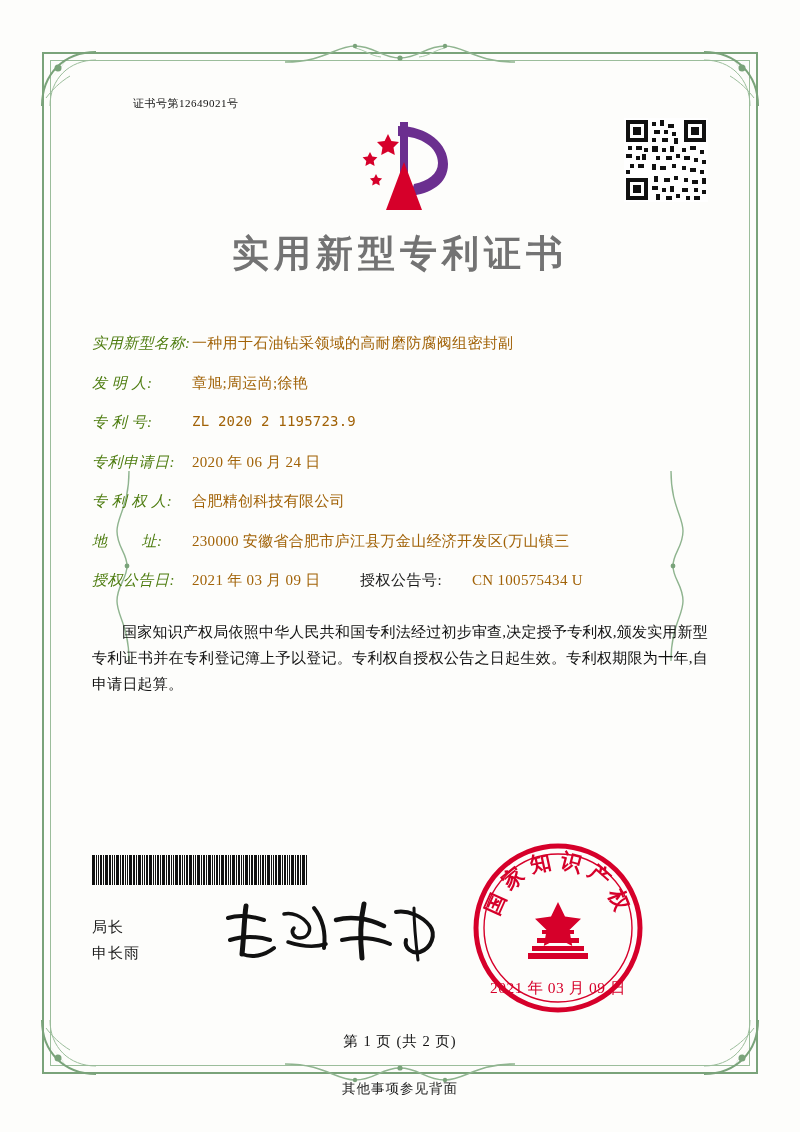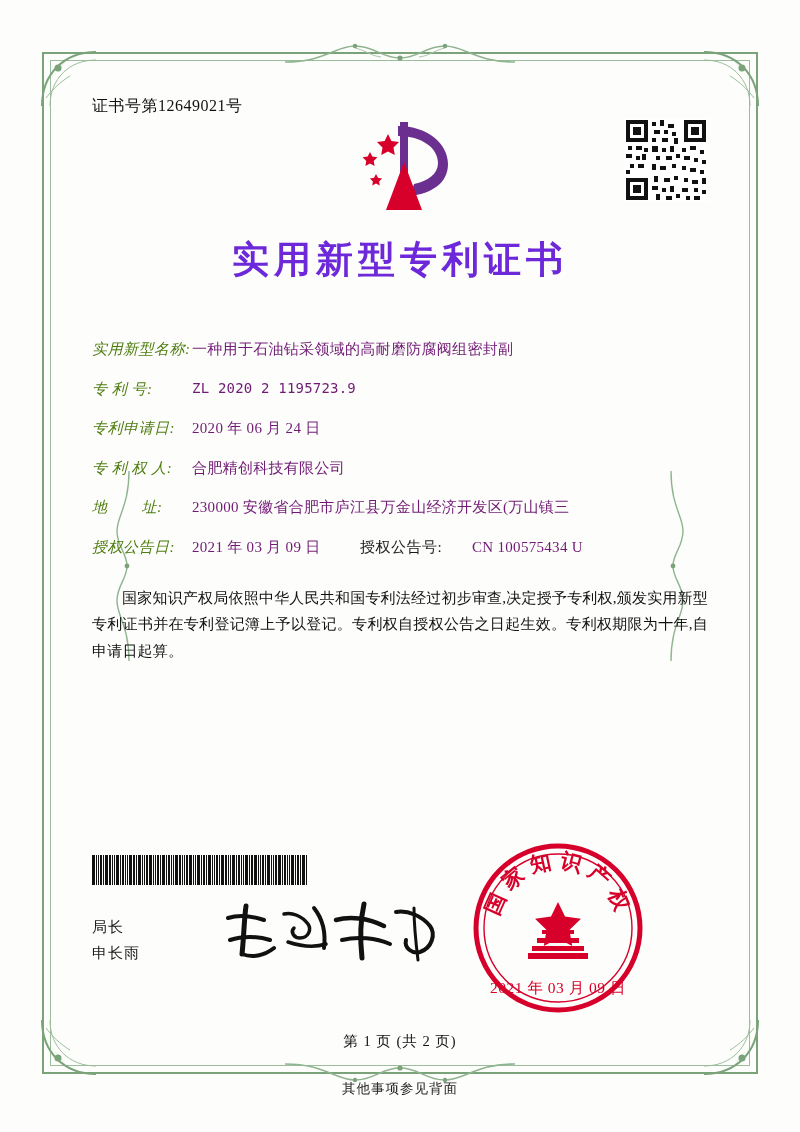--- a/index.html
+++ b/index.html
@@ -62,24 +62,25 @@
 
   
   .content {
     position: absolute;
     left: 92px;
     right: 92px;
     top: 96px;
   }
 
   .cert-no {
-    font-size: 16px;
+    font-size: 11px;
     letter-spacing: 0.5px;
     color: #111;
     margin-bottom: 4px;
+    margin-left: 41px;
   }
 
   .logo-wrap {
     position: absolute;
     left: 50%;
     top: 22px;
     transform: translateX(-50%);
   }
 
   .qr {
@@ -90,21 +91,21 @@
     height: 84px;
   }
 
   .title {
     text-align: center;
     font-family: Liberation Mono, monospace;
     font-weight: bold;
     font-size: 37px;
     letter-spacing: 5px;
     margin-top: 118px;
-    color: #6d28d9;
+    color: #737373;
   }
 
   .fields {
     margin-top: 56px;
     font-size: 15px;
     line-height: 1.1;
   }
   .frow {
     display: flex;
     align-items: flex-start;
@@ -113,21 +114,21 @@
   .flabel {
     width: 100px;
     flex: 0 0 100px;
     color: #4d7c0f;
     white-space: pre;
     letter-spacing: 0.5px;
     font-style: italic;
   }
   .fvalue {
     flex: 1;
-    color: #701a75;
+    color: #a16207;
     letter-spacing: 0.3px;
   }
   .fvalue.mono {
     font-family: "DejaVu Sans Mono", "Liberation Mono", monospace;
     font-size: 14px;
     letter-spacing: 0.2px;
   }
   .fvalue .line2 {
     display: block;
     margin-top: 8px;
@@ -392,20 +393,24 @@
 
     <div class="title">实用新型专利证书</div>
 
     <div class="fields">
 
       <div class="frow">
         <div class="flabel">实用新型名称:</div>
         <div class="fvalue">一种用于石油钻采领域的高耐磨防腐阀组密封副</div>
       </div>
 
+      <div class="frow">
+        <div class="flabel">发 明 人:</div>
+        <div class="fvalue">章旭;周运尚;徐艳</div>
+      </div>
 
       <div class="frow">
         <div class="flabel">专 利 号:</div>
         <div class="fvalue mono">ZL 2020 2 1195723.9</div>
       </div>
 
       <div class="frow">
         <div class="flabel">专利申请日:</div>
         <div class="fvalue">2020 年 06 月 24 日</div>
       </div>

